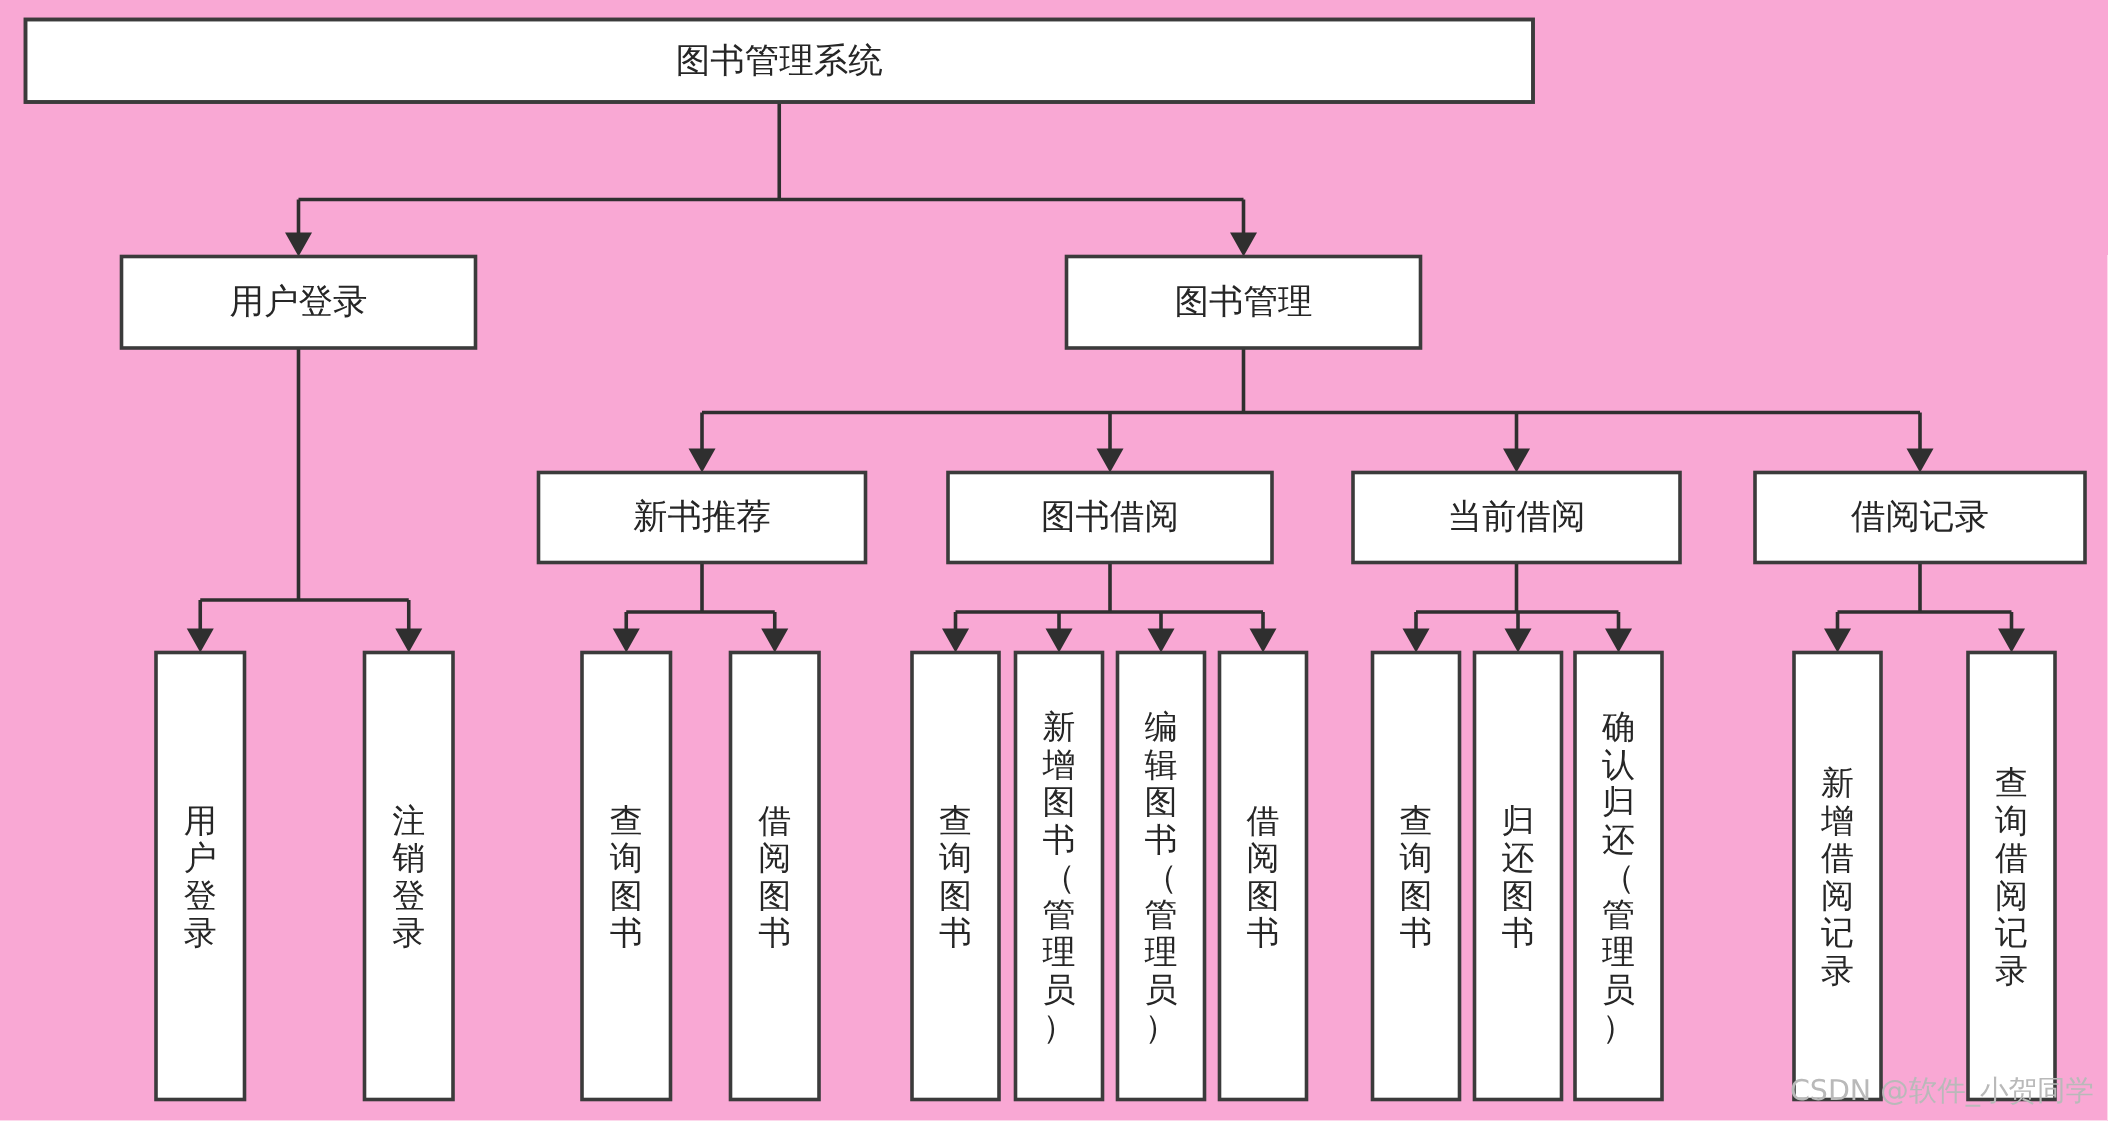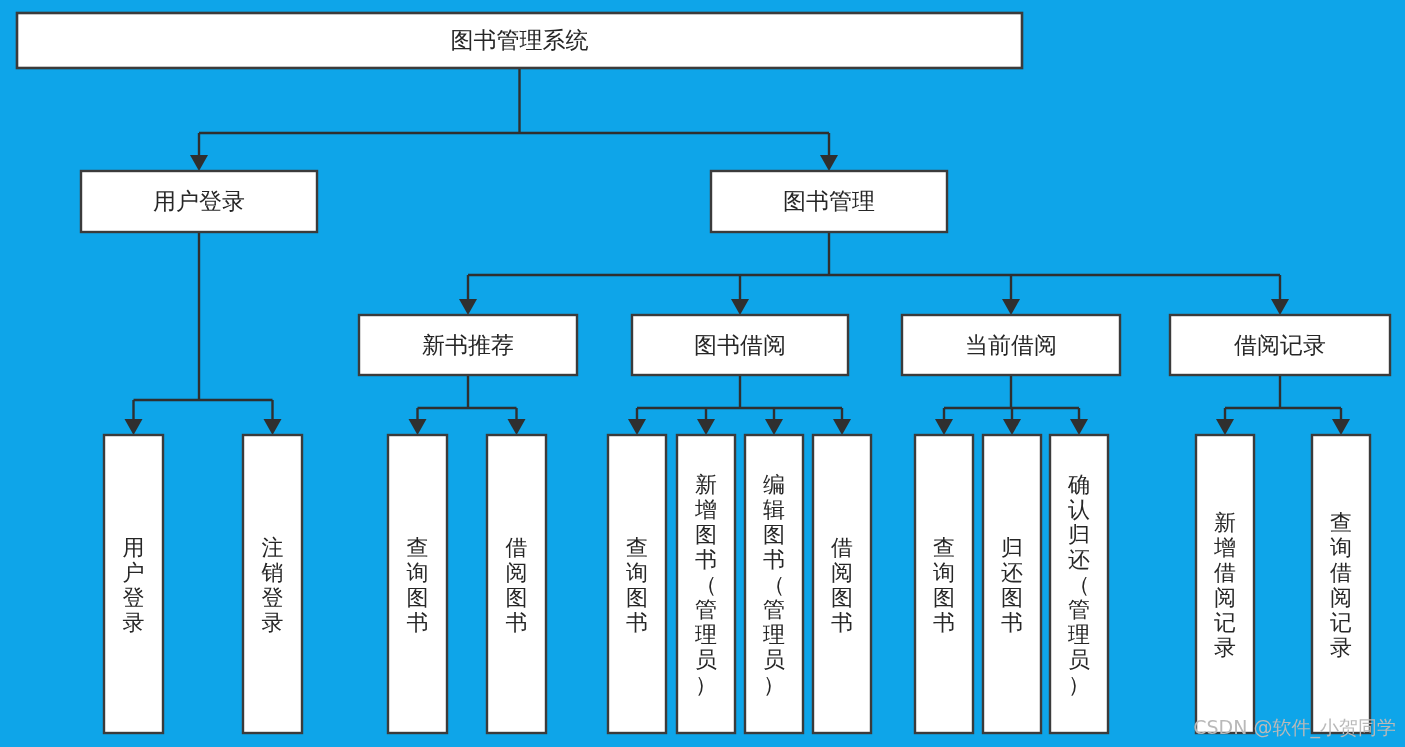--- a/index.html
+++ b/index.html
@@ -11,21 +11,21 @@
   body {
     width: 1405px;
     height: 747px;
     overflow: hidden;
     font-family: "DejaVu Sans", "Liberation Sans", sans-serif;
   }
   #diagram-root {
     position: relative;
     width: 1405px;
     height: 747px;
-    background: #0ea5e9;
+    background: #f9a8d4;
   }
   svg.flow-canvas {
     position: absolute;
     left: 0;
     top: 0;
     width: 1405px;
     height: 747px;
     display: block;
   }
   .node-box {

